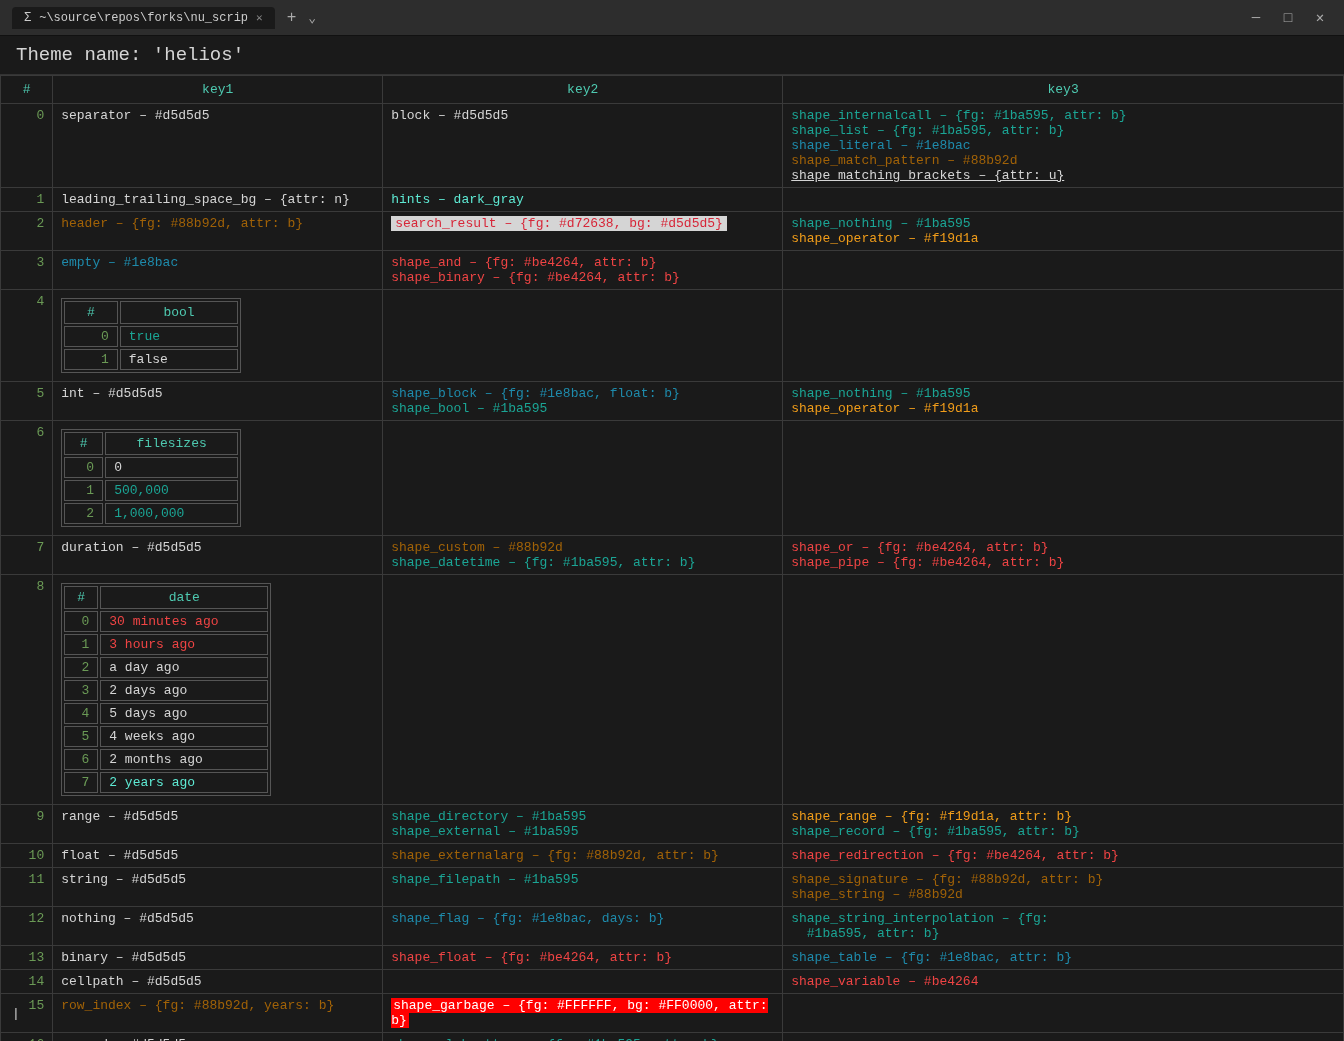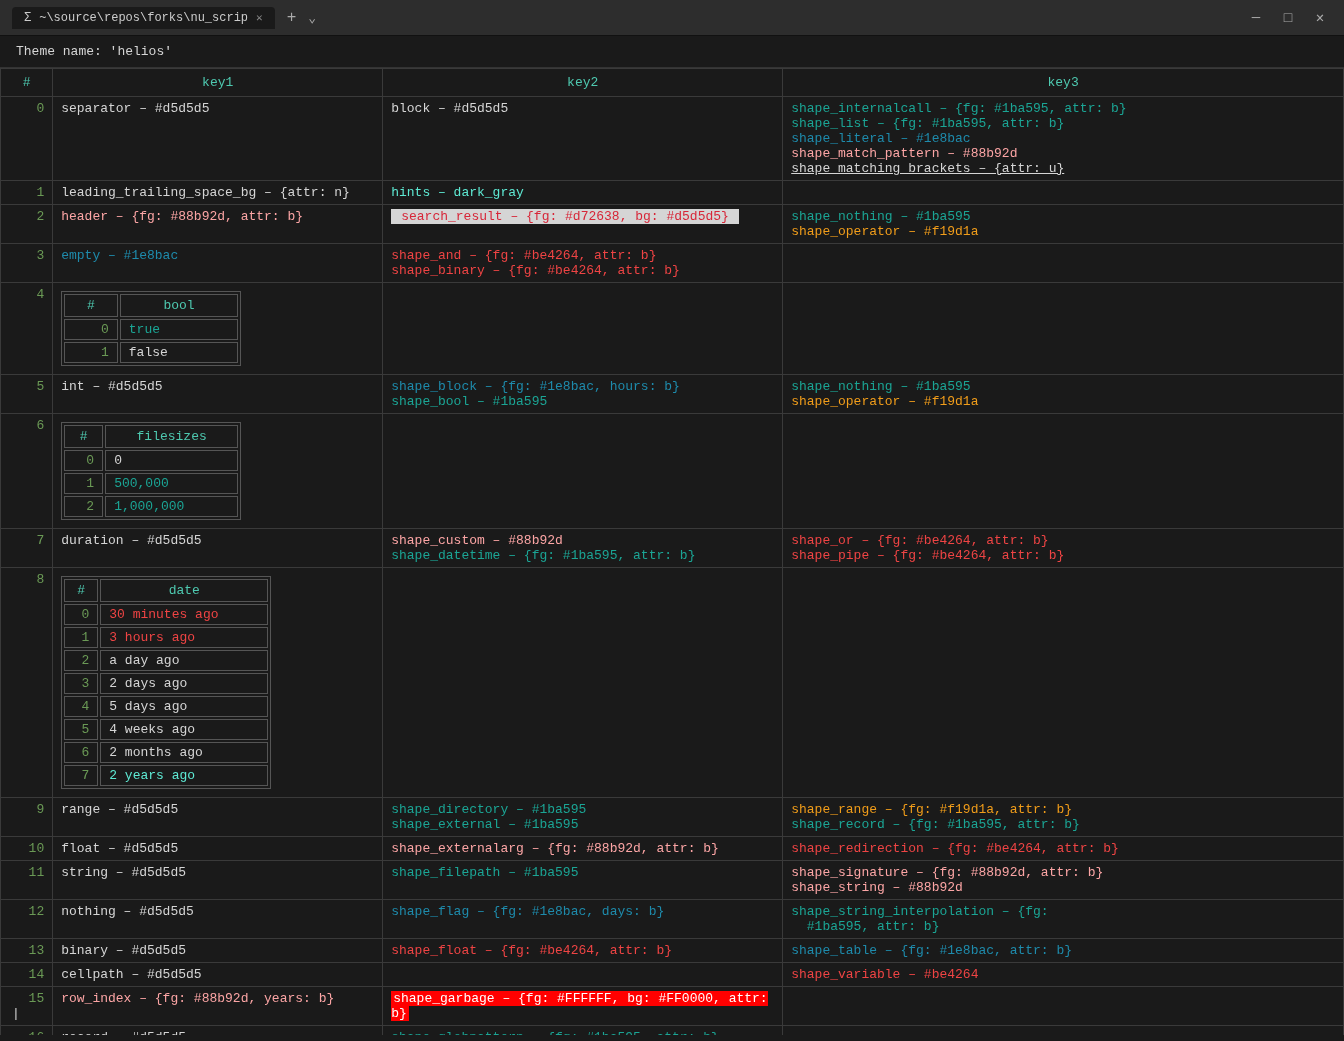--- a/index.html
+++ b/index.html
@@ -63,21 +63,21 @@
       padding: 0 8px;
       cursor: pointer;
       font-size: 16px;
     }
 
     
     .theme-line {
       background: #1a1a1a;
       padding: 8px 16px;
       color: #d5d5d5;
-      font-size: 13px;
+      font-size: 19px;
       border-bottom: 1px solid #333;
     }
 
     
     .main-table {
       width: 100%;
       border-collapse: collapse;
       border: 1px solid #3a3a3a;
     }
     .main-table th {
@@ -105,28 +105,28 @@
     }
     .col1 { width: 330px; }
     .col2 { width: 400px; }
     .col3 { width: auto; }
 
     
     .c-gray { color: #d5d5d5; }
     .c-teal { color: #1ba595; }
     .c-red { color: #ef4444; }
     .c-yellow { color: #f19d1a; }
-    .c-green { color: #fca5a5; }
+    .c-green { color: #a16207; }
     .c-blue { color: #1e8bac; }
     .c-dark-gray { color: #5eead4; }
 
     .highlight-search {
       background: #d5d5d5;
       color: #d72638;
-      padding: 0 10px;
+      padding: 0 4px;
     }
     .highlight-garbage {
       background: #FF0000;
       color: #FFFFFF;
       padding: 0 2px;
     }
     .underline { text-decoration: underline; }
 
     
     .inner-table {
@@ -281,21 +281,21 @@
       <td class="col2"></td>
       <td class="col3"></td>
     </tr>
 
     <tr>
       <td class="line-num">5</td>
       <td class="col1">
         <span class="c-gray">int – #d5d5d5</span>
       </td>
       <td class="col2">
-        <div><span class="c-blue">shape_block – {fg: #1e8bac, hours: b}</span></div>
+        <div><span class="c-blue">shape_block – {fg: #1e8bac, float: b}</span></div>
         <div><span class="c-teal">shape_bool – #1ba595</span></div>
       </td>
       <td class="col3">
         <div><span class="c-teal">shape_nothing – #1ba595</span></div>
         <div><span class="c-yellow">shape_operator – #f19d1a</span></div>
       </td>
     </tr>
 
     <tr>
       <td class="line-num">6</td>

